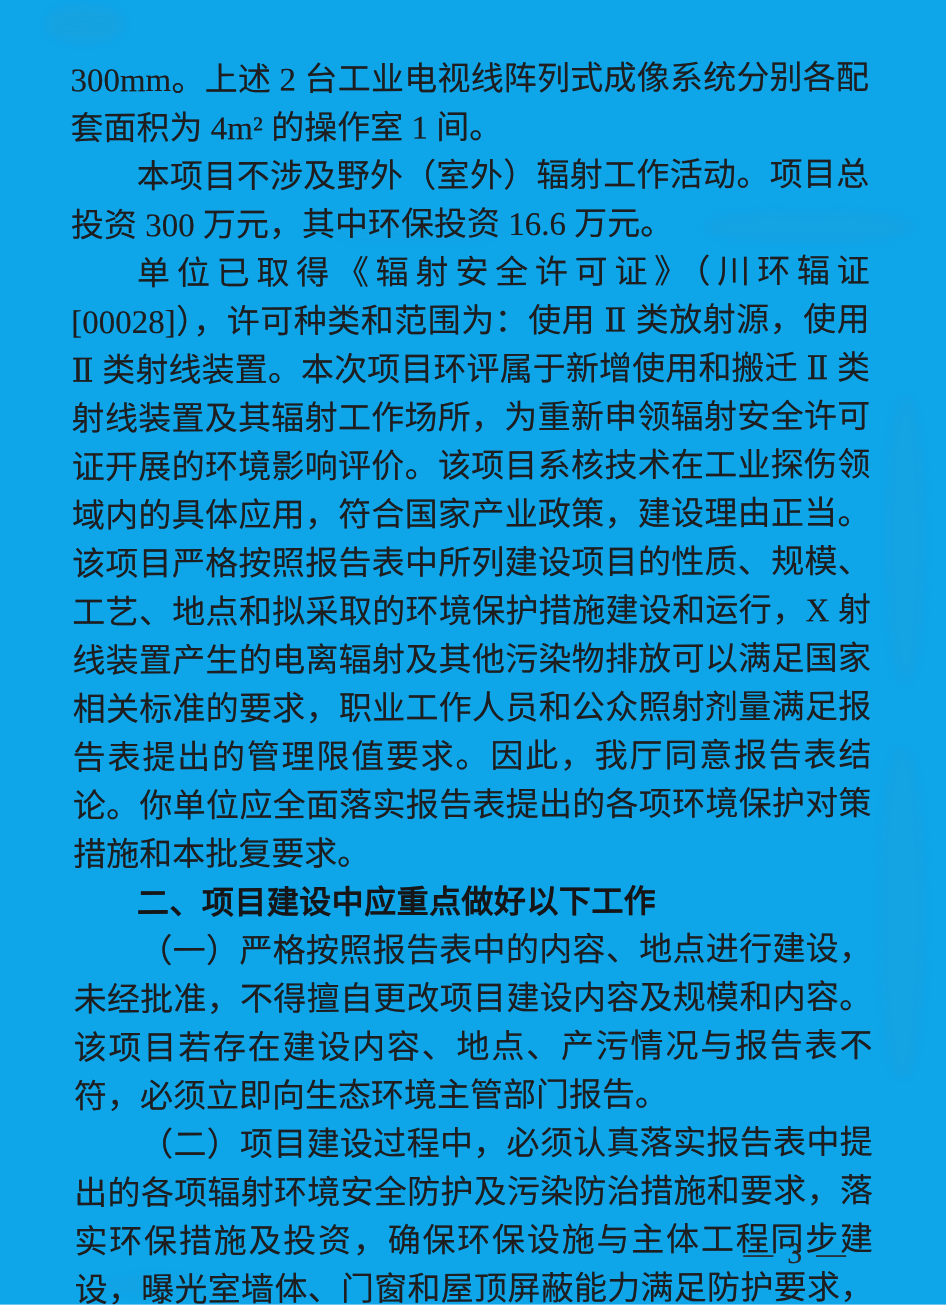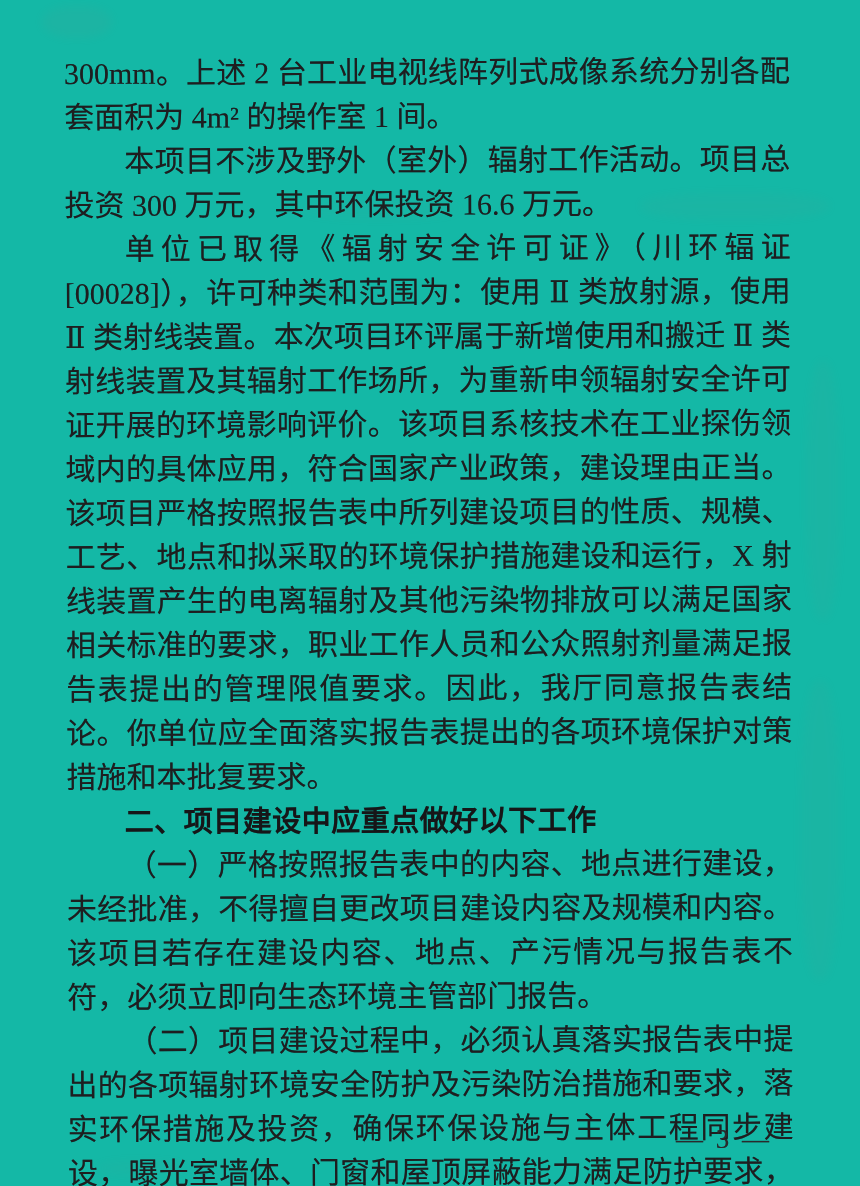--- a/index.html
+++ b/index.html
@@ -8,21 +8,21 @@
     width: 860px;
     height: 1186px;
     background: #f4f4f2;
     overflow: hidden;
     font-family: "Liberation Serif", "DejaVu Serif", serif;
   }
   .page {
     position: relative;
     width: 860px;
     height: 1186px;
-    background: #14b8a6;
+    background: #0ea5e9;
     overflow: hidden;
   }
   
   .text-block {
     position: absolute;
     left: 66px;
     top: 52px;
     width: 726px;
     font-size: 30px;
     line-height: 44px;

